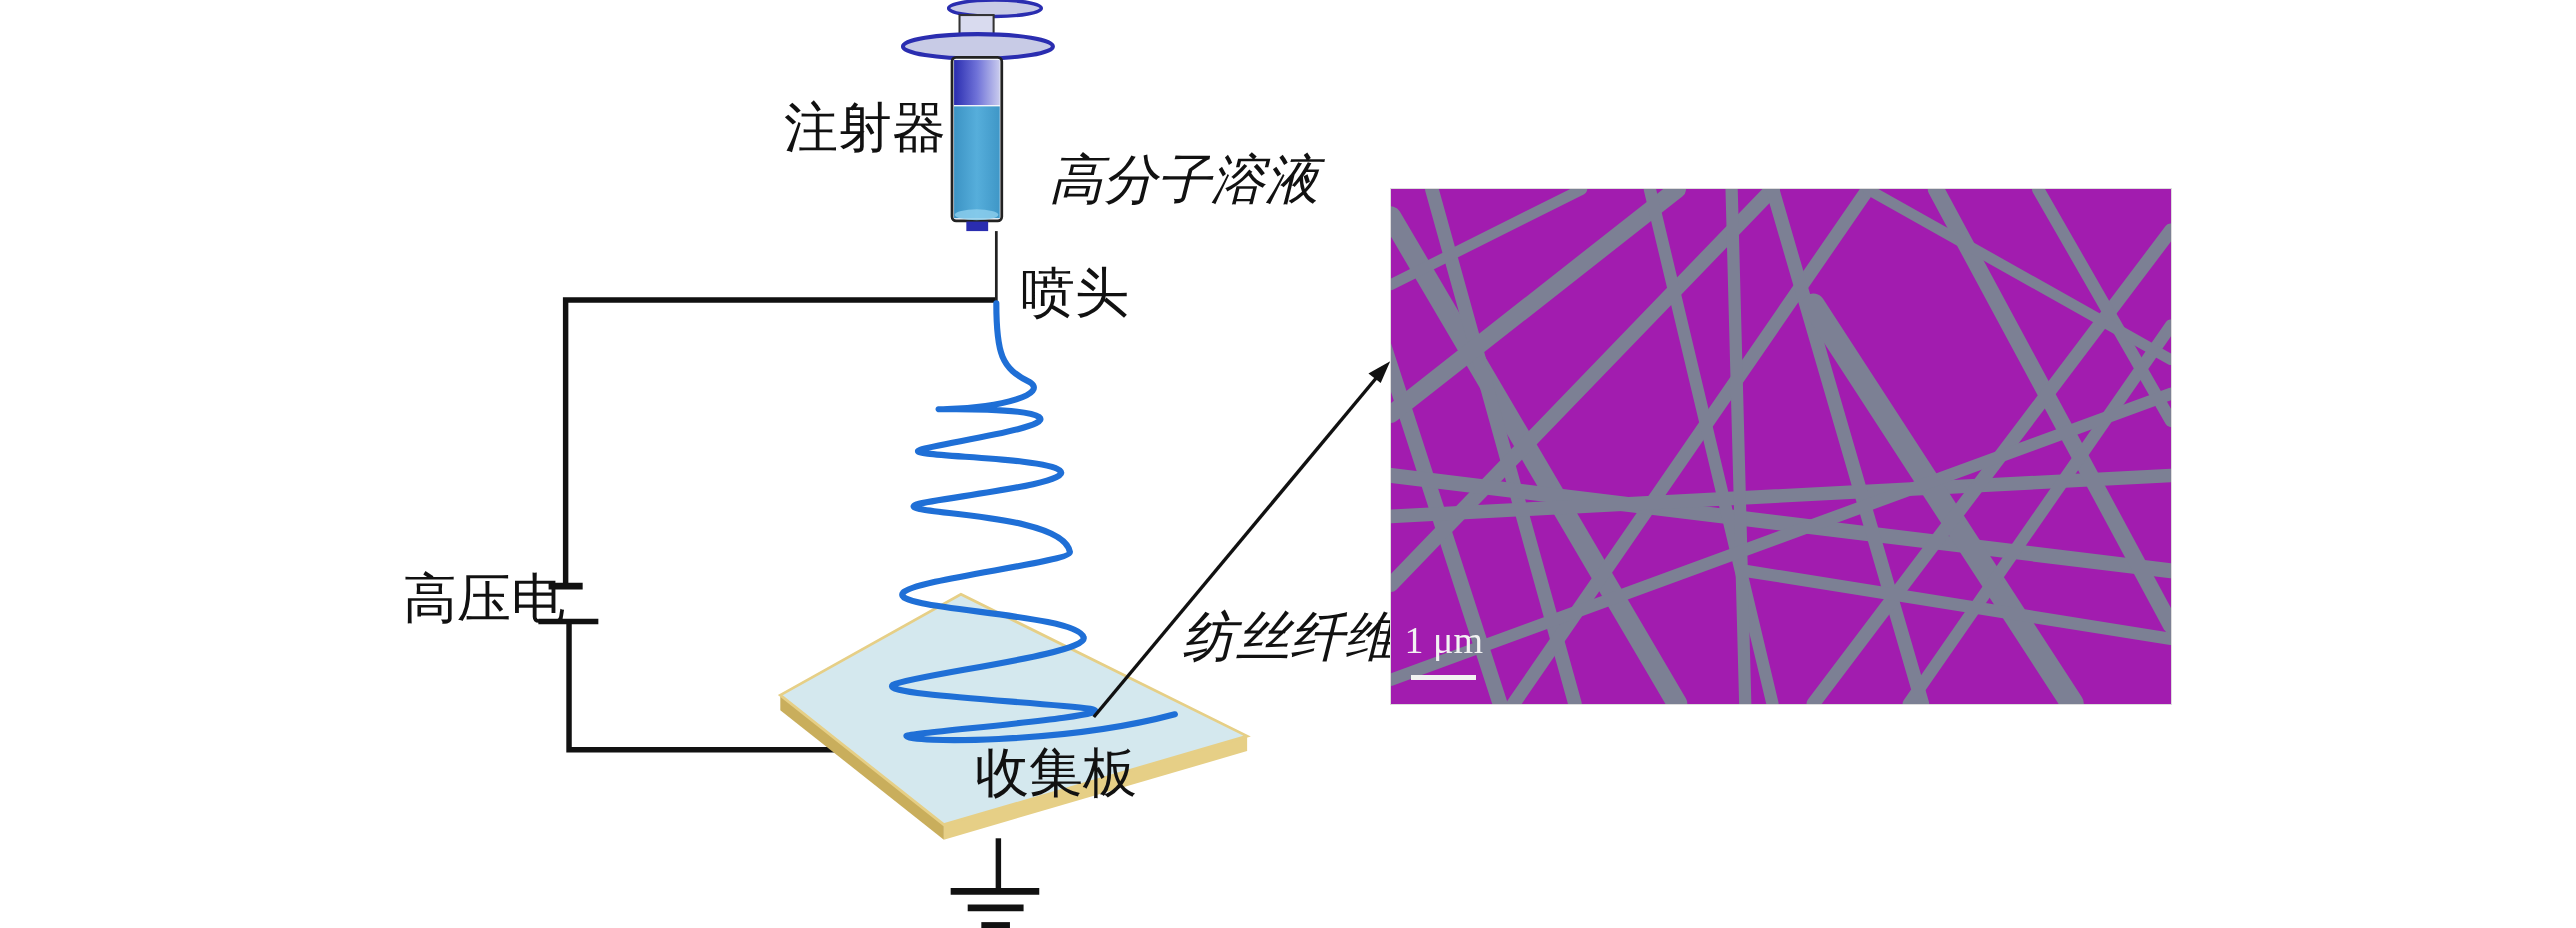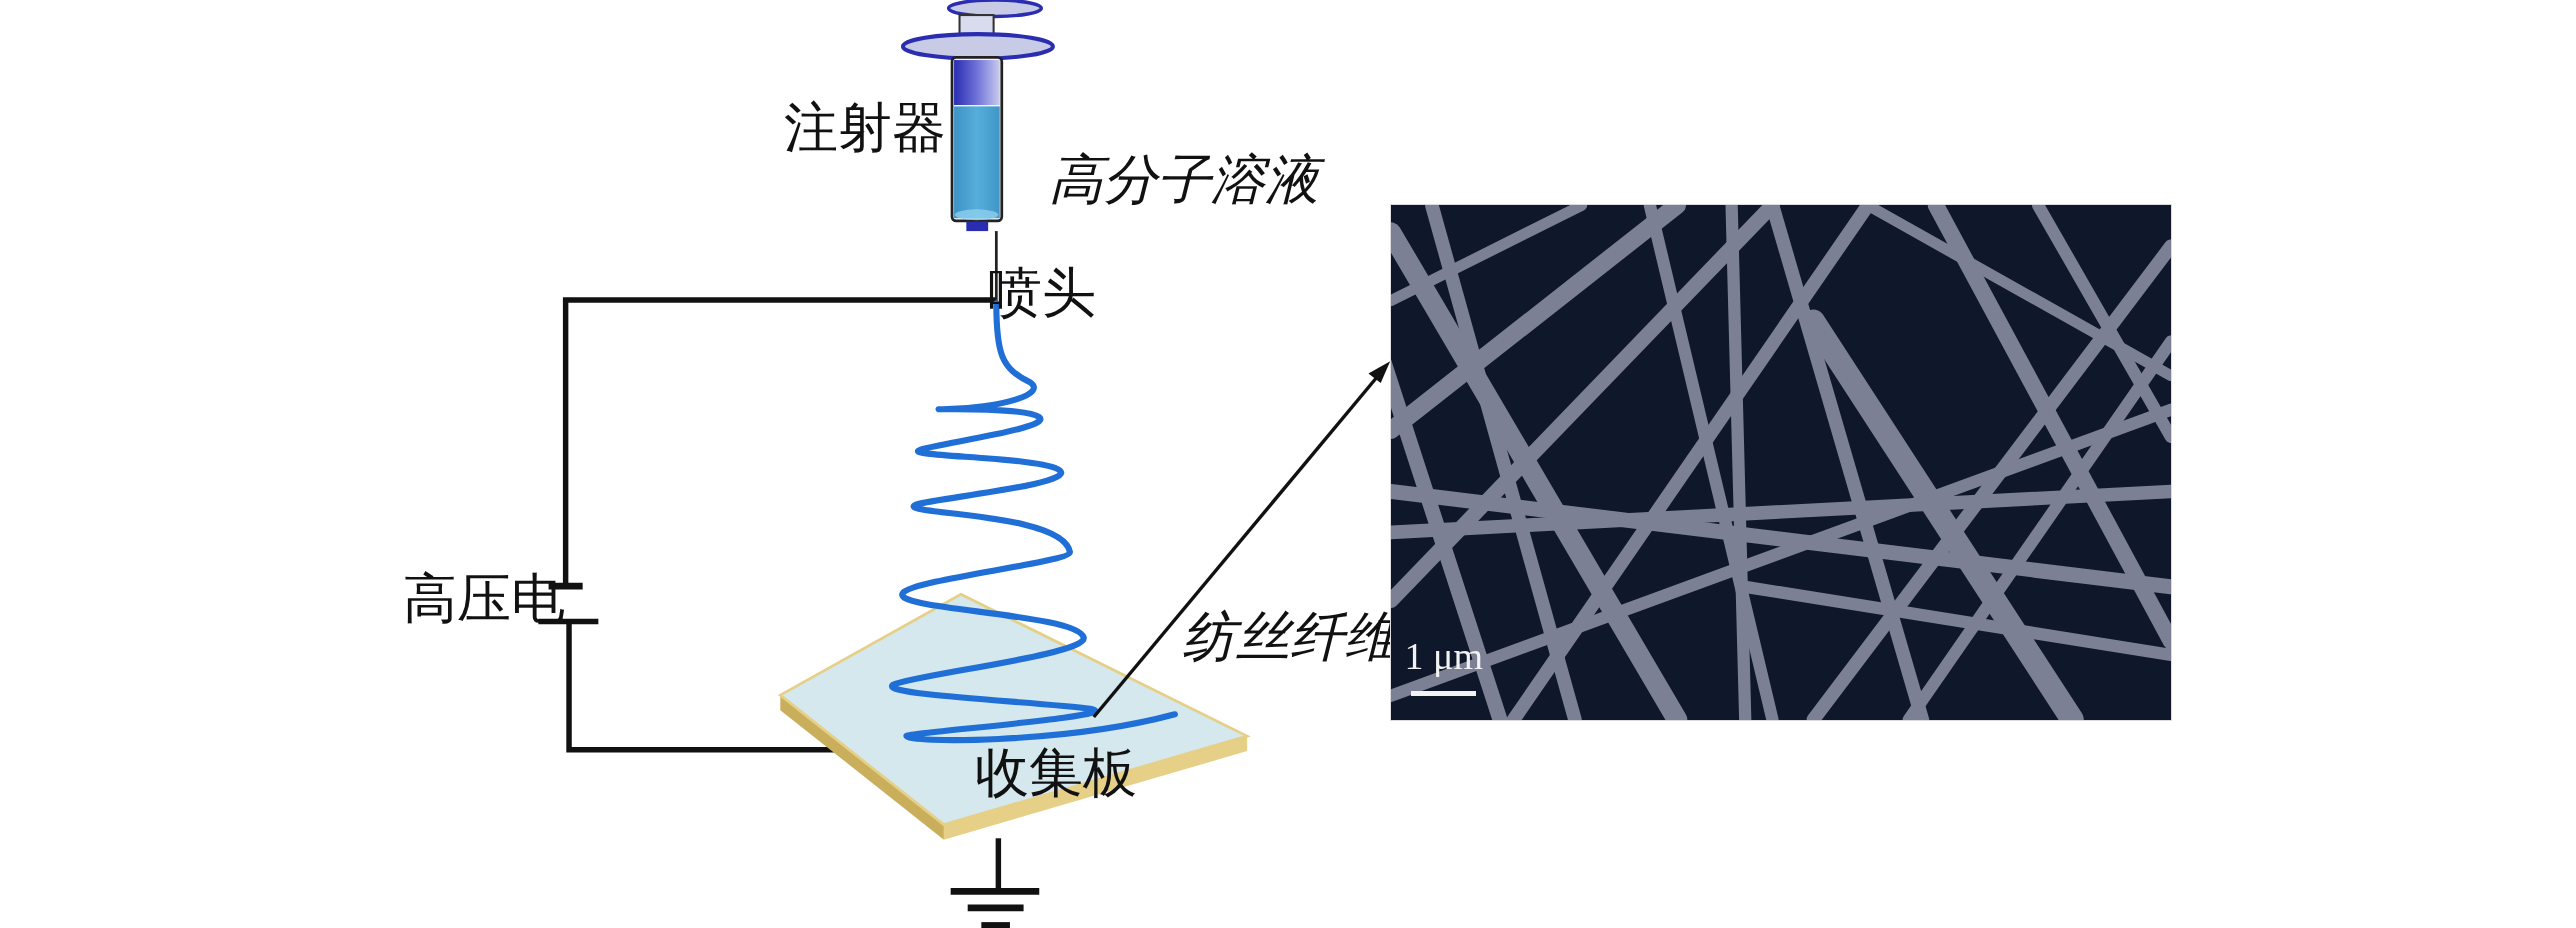--- a/index.html
+++ b/index.html
@@ -1,19 +1,19 @@
 <!DOCTYPE html>
 <html style="font-size:11px"><head>
 <meta charset="utf-8">
 <style>
   html, body { margin: 0; padding: 0; background: #ffffff; }
   body { width: 2576px; height: 929px; position: relative; overflow: hidden; font-family: "DejaVu Serif", "Liberation Serif", serif; }
   #diagram { position: absolute; left: 0; top: 0; }
   .label { position: absolute; font-size: 54px; color: #111; white-space: nowrap; line-height: 1; }
-  .sem { position: absolute; left: 1390px; top: 204px; width: 780px; height: 515px; background: #0f172a; overflow: hidden; border: 1.4px solid #ddd; }
+  .sem { position: absolute; left: 1390px; top: 188px; width: 780px; height: 515px; background: #a21caf; overflow: hidden; border: 1.4px solid #ddd; }
   .scale-text { position: absolute; left: 13.6px; bottom: 42px; color: #f2f2f2; font-family: "Liberation Serif", serif; font-size: 38px; }
   .scale-bar { position: absolute; left: 20.4px; bottom: 24.5px; width: 65px; height: 4.1px; background: #f2f2f2; }
 </style>
 </head>
 <body>
 
 <svg id="diagram" width="2576" height="929" viewBox="0 0 3780 1363" xmlns="http://www.w3.org/2000/svg">
   <defs>
     <linearGradient id="plungerGrad" x1="0" x2="1">
       <stop offset="0" stop-color="#2a2db0"></stop>
@@ -74,21 +74,21 @@
        C1330,1090 1560,1092 1724,1048"></path>
 
   <g>
     <line x1="1605" y1="1052" x2="2025" y2="548" stroke="#111" stroke-width="5"></line>
     <polygon points="2040,530 2008,548 2026,562" fill="#111"></polygon>
   </g>
 </svg>
 
 <div class="label" style="left:784px; top:101px;">注射器</div>
 <div class="label" style="left:1049px; top:153px;font-style:italic;">高分子溶液</div>
-<div class="label" style="left:988px; top:266px;">喷头</div>
+<div class="label" style="left:1021px; top:266px;">喷头</div>
 <div class="label" style="left:403px; top:572px;">高压电</div>
 <div class="label" style="left:1182px; top:610px;font-style:italic;">纺丝纤维</div>
 <div class="label" style="left:975px; top:746px;">收集板</div>
 
 <div class="sem">
   <svg width="780" height="515" viewBox="0 0 1145 755" xmlns="http://www.w3.org/2000/svg">
     <g stroke="#7c8094" stroke-linecap="round" fill="none">
       <line x1="0" y1="40" x2="420" y2="755" stroke-width="30"></line>
       <line x1="-20" y1="200" x2="160" y2="755" stroke-width="22"></line>
       <line x1="60" y1="0" x2="270" y2="755" stroke-width="20"></line>

